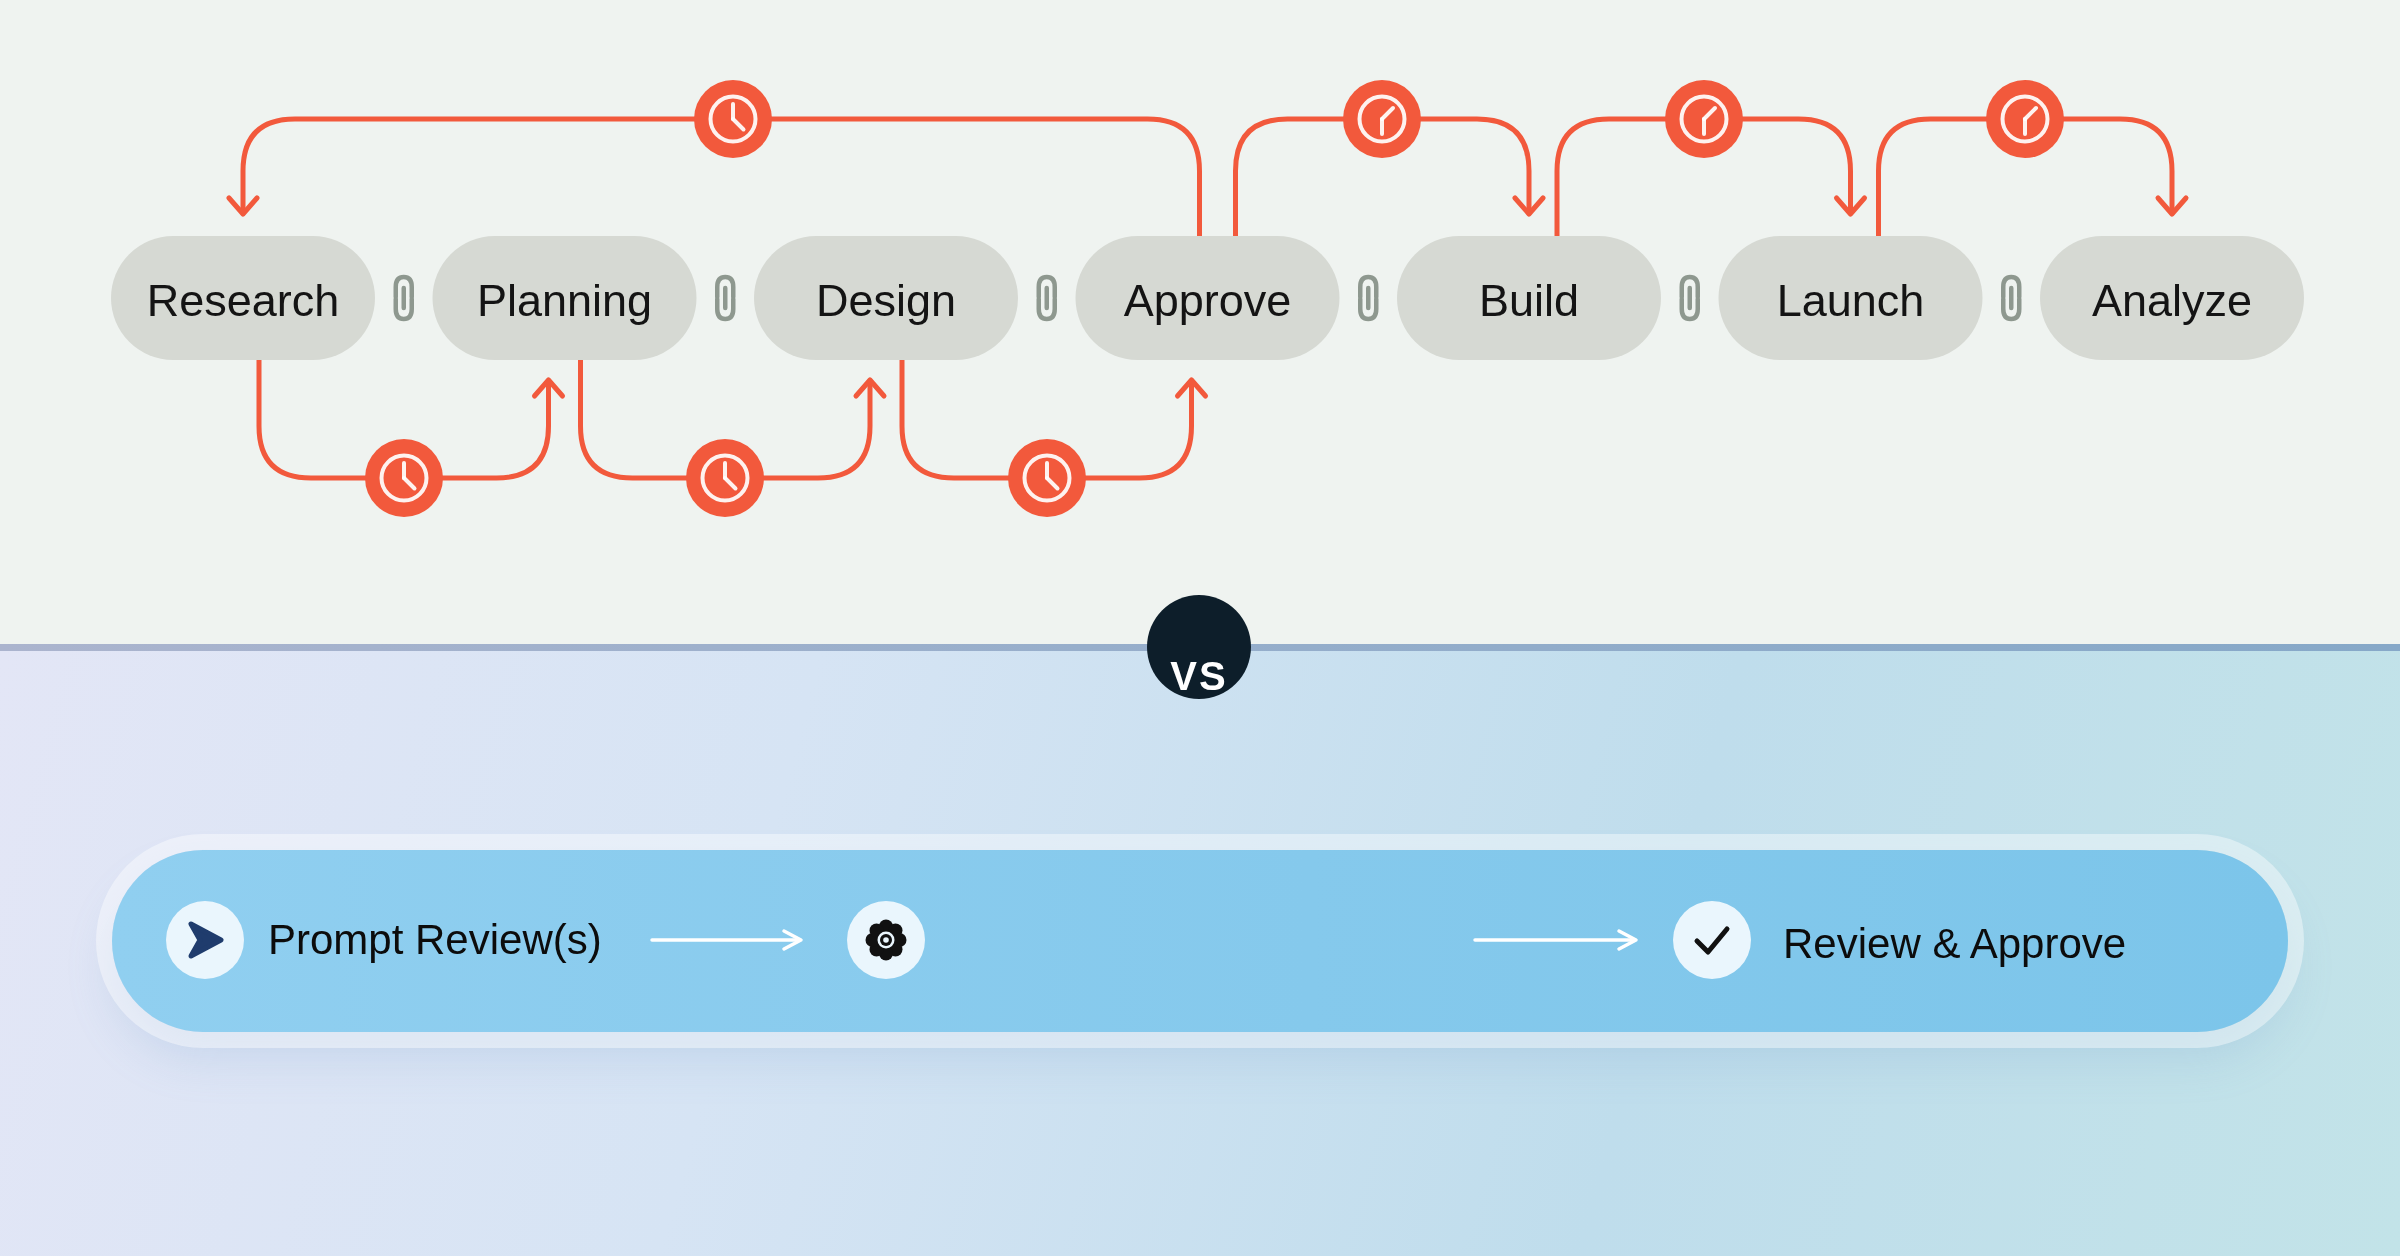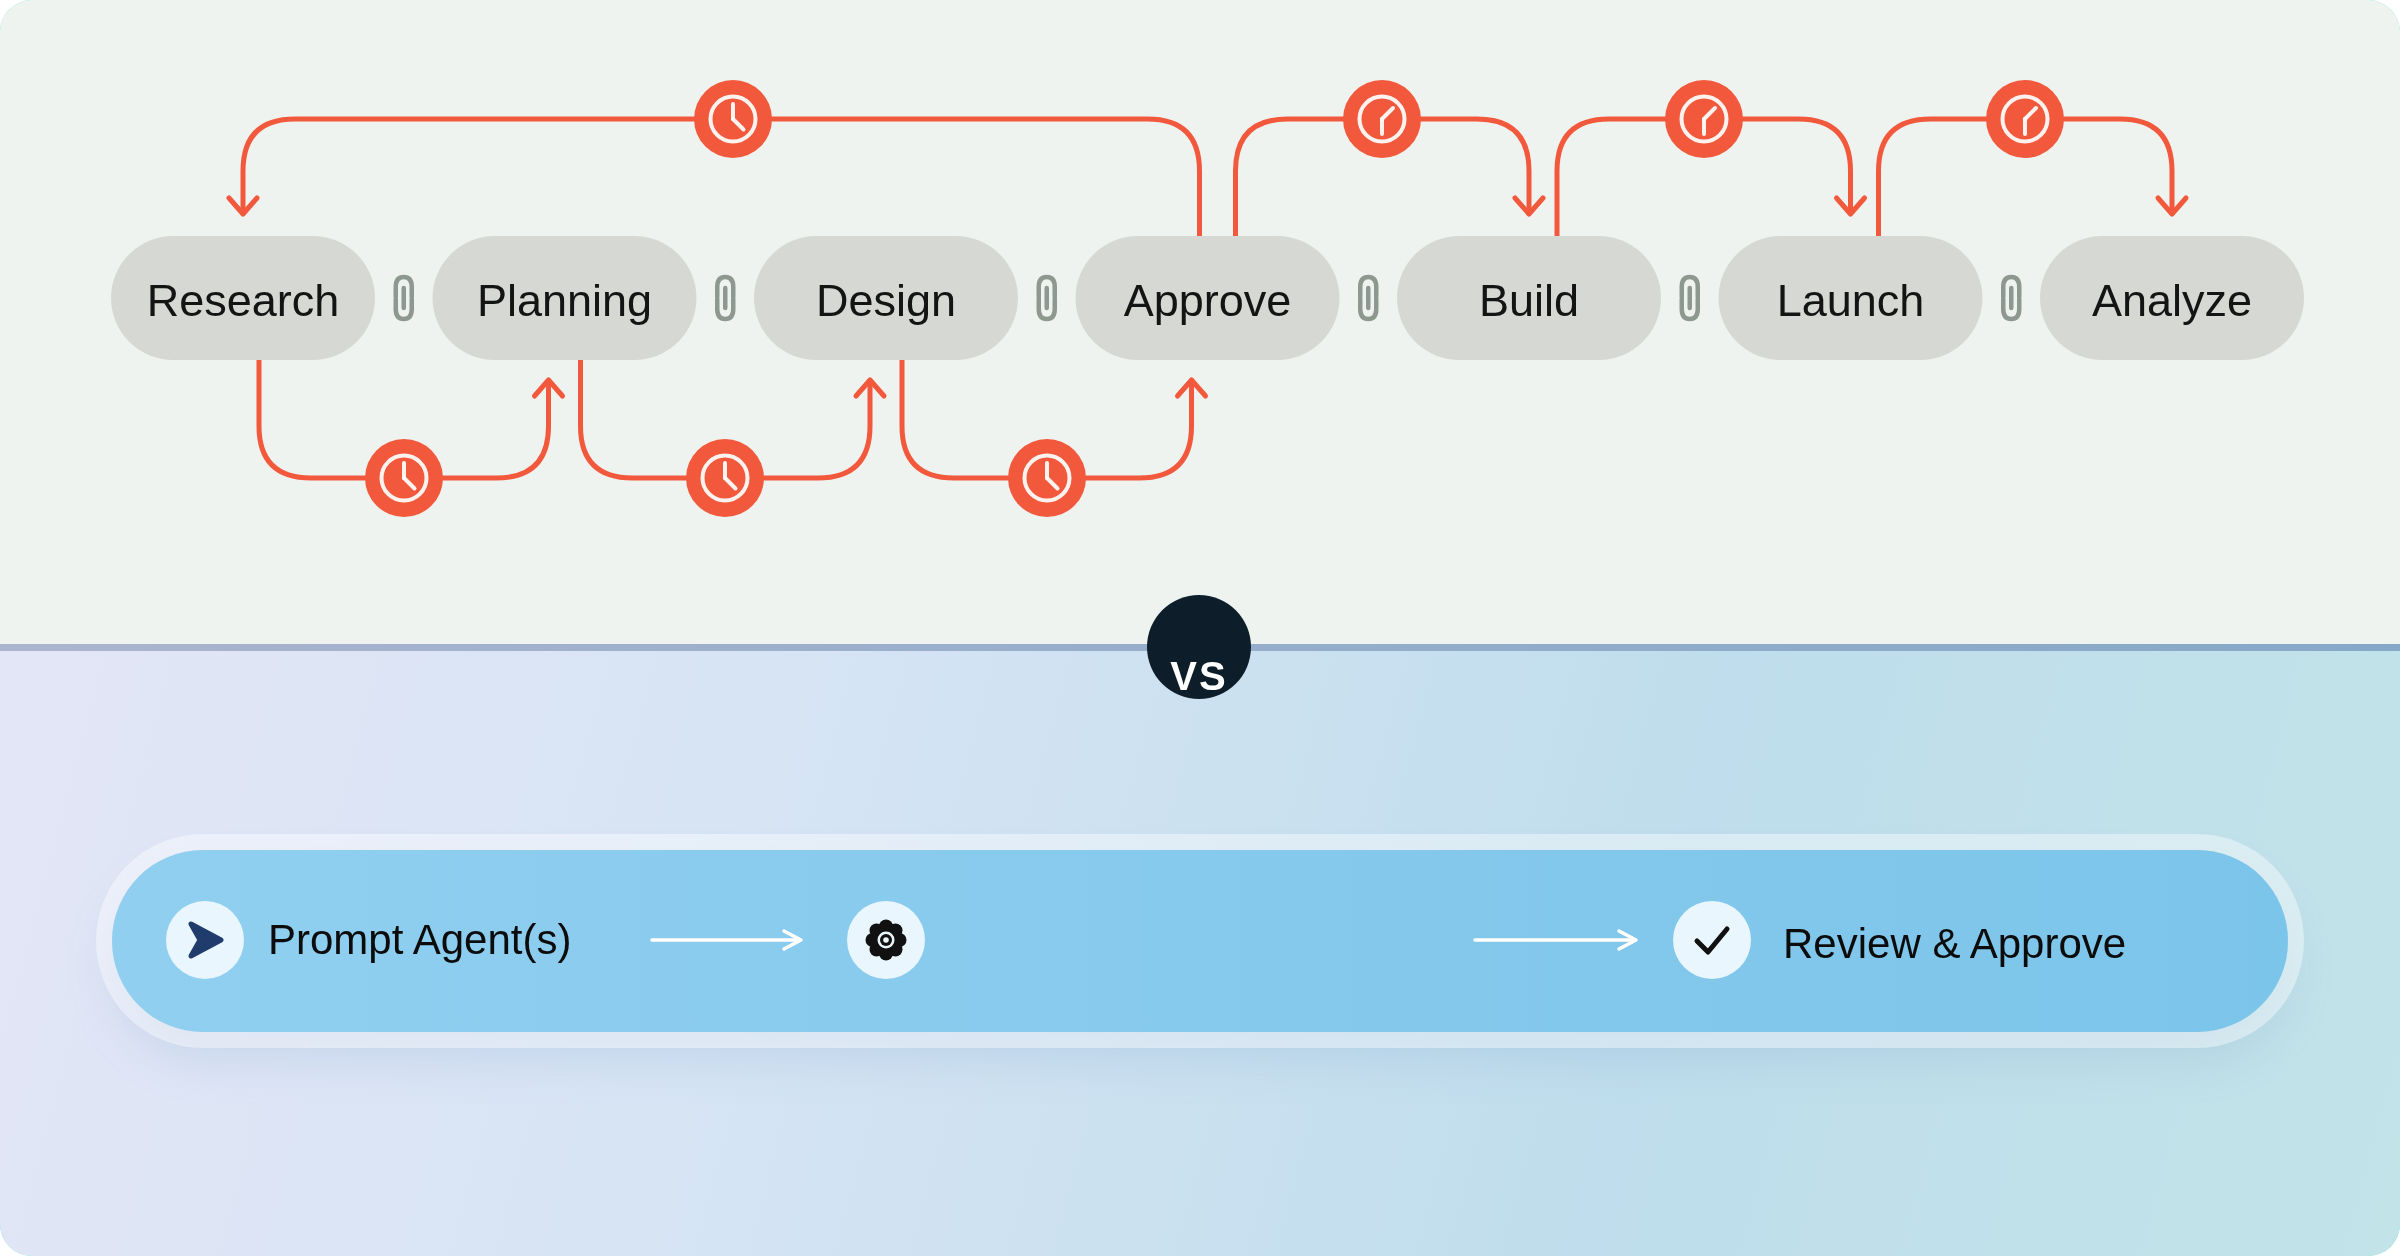--- a/index.html
+++ b/index.html
@@ -2,21 +2,20 @@
 <html style="--accent-orange: #F2593C; --pill-fill: #D6D9D3; --pill-text: #141414; --link-icon-color: #8E988F; --top-background: #EFF3F0; --divider-color: #97AECB; --bottom-background-start: #E3E6F6; --bottom-background-end: #C2E3E8; --bar-fill-start: #90CFF0; --bar-fill-end: #7CC5EA; --vs-badge-fill: #0D1E2A; --vs-badge-text: #FFFFFF; --icon-circle-fill: #EAF6FD; --prompt-arrow-color: #1F3C6D; --bar-text-color: #0C0C0C; --clock-face-color: #FFFFFF;"><head>
 <meta charset="utf-8">
 <style>
   html,body{margin:0;padding:0;}
   .stage{
     position:relative;
     width:2400px;height:1256px;
     overflow:hidden;
     font-family:"Liberation Sans",sans-serif;
     background:#5eead4;
-    border-radius:32px;
   }
   
   .top-section{
     position:absolute;left:0;top:0;width:2400px;height:647px;
     background:var(--top-background,#EFF3F0);
   }
   .top-section svg{position:absolute;left:0;top:0;}
   
   .divider{
     position:absolute;left:0;top:644px;width:2400px;height:7px;
@@ -180,21 +179,21 @@
     <span>VS</span>
   </div>
 
   <div class="agent-bar">
 
     <div class="icon-circle" style="left:54px;top:51px;">
       <svg width="78" height="78" viewBox="-39 -39 78 78">
         <path d="M -14,-16 L 16,0 L -14,16 L -5,0 Z" fill="#1F3C6D" stroke="#1F3C6D" stroke-width="5" stroke-linejoin="round"></path>
       </svg>
     </div>
-    <div class="bar-label" style="left:156px;top:64px;">Prompt Agent(s)</div>
+    <div class="bar-label" style="left:156px;top:64px;">Prompt Review(s)</div>
 
     <svg class="bar-arrow" style="left:538px;top:78px;" width="156" height="24" viewBox="0 0 156 24">
       <path d="M 2,12 H 148" stroke="#fff" stroke-width="3.5" stroke-linecap="round"></path>
       <path d="M 134,3 L 151,12 L 134,21" stroke="#fff" stroke-width="3.5" fill="none" stroke-linecap="round" stroke-linejoin="round"></path>
     </svg>
 
     <div class="icon-circle" style="left:735px;top:51px;">
       <svg width="78" height="78" viewBox="-39 -39 78 78">
         <g>
           <circle cx="0" cy="0" r="14" fill="#111"></circle>

